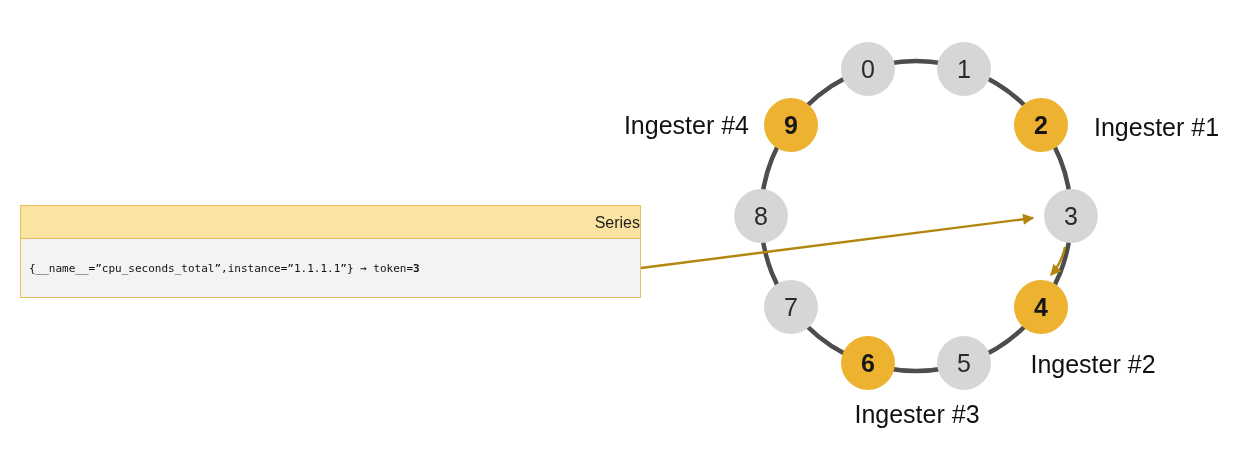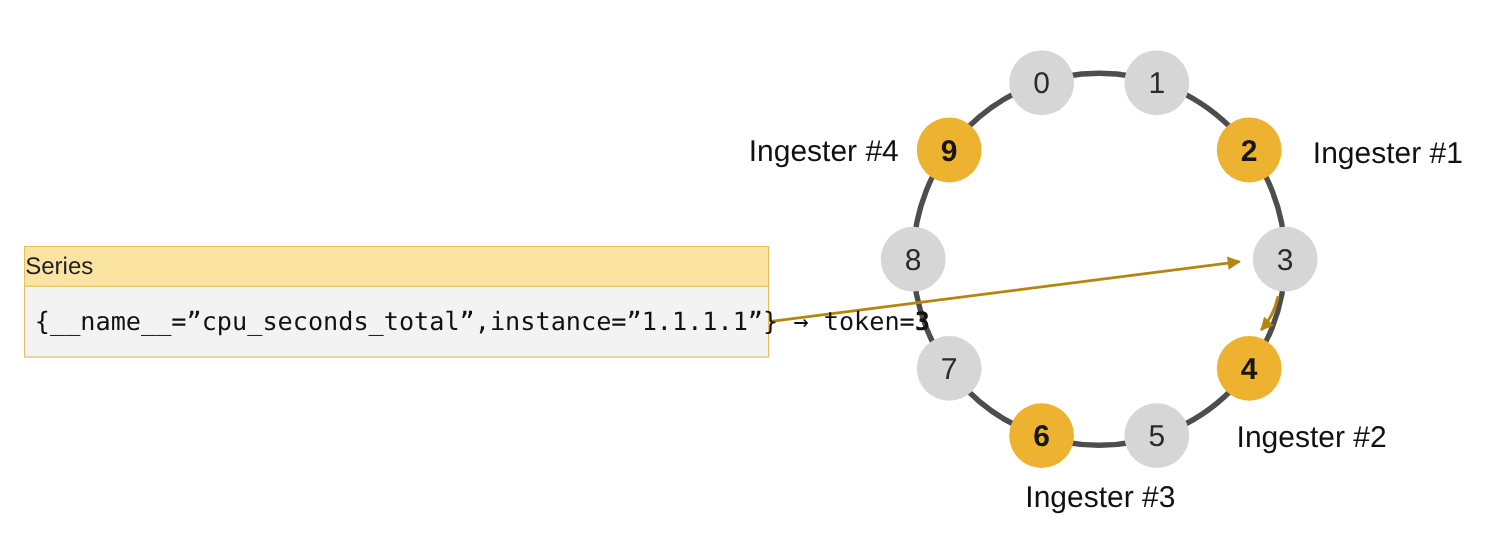--- a/index.html
+++ b/index.html
@@ -45,33 +45,33 @@
     position: absolute;
     left: 20px;
     top: 205px;
     width: 621px;
     border: 1px solid var(--box-border);
     background: var(--box-body-bg);
   }
   .series-box-header {
     height: 33px;
     line-height: 33px;
-    text-align: left;
+    text-align: right;
     background: var(--box-header-bg);
     border-bottom: 1px solid var(--box-border);
-    font-size: 20px;
+    font-size: 16px;
     color: #1f1f1f;
   }
   .series-box-body {
     height: 58px;
     display: flex;
     align-items: center;
     padding: 0 8px;
     font-family: "DejaVu Sans Mono", monospace;
-    font-size: 21px;
+    font-size: 11px;
     color: #111111;
     white-space: nowrap;
   }
   .token-value { font-weight: bold; }
 </style>
 </head>
 <body>
 
 <div class="canvas">
 

